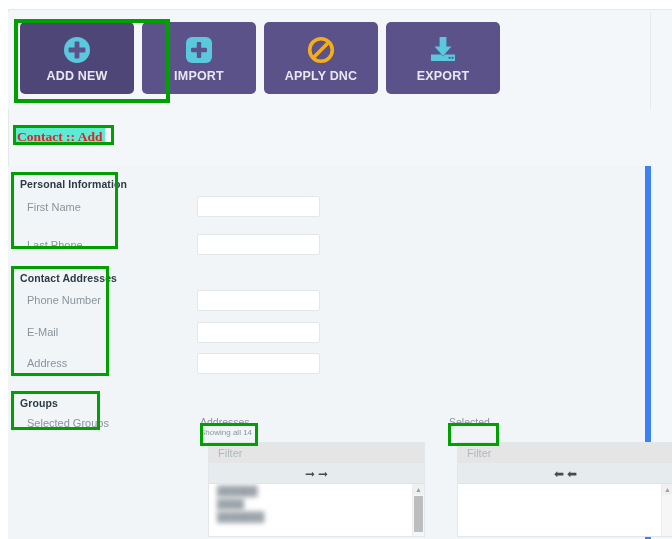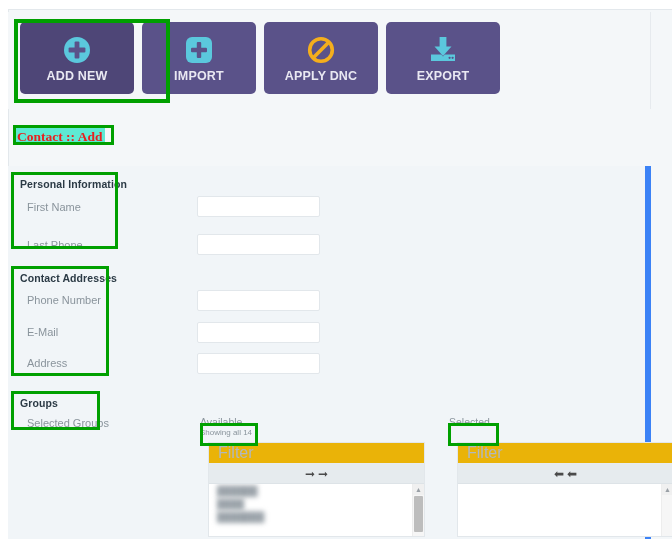--- a/index.html
+++ b/index.html
@@ -180,24 +180,24 @@
     border: 1px solid #e2e7eb;
     box-sizing: border-box;
   }
   .pl-filter {
     width: 100%;
     height: 21px;
     border: none;
     border-bottom: 1px solid #e8ecef;
     box-sizing: border-box;
     font-family: "Liberation Sans", sans-serif;
-    font-size: 16px;
+    font-size: 11px;
     color: #48535c;
     padding: 8px 9px;
-    background: #eab308;
+    background: #e5e5e5;
     outline: none;
     display: block;
   }
   .pl-filter::placeholder { color: #b0b8bf; }
   .pl-move {
     height: 20px;
     background: #e6ebee;
     border-bottom: 1px solid #dde3e7;
     display: flex;
     align-items: center;
@@ -334,21 +334,21 @@
     <input class="txt-input" style="left: 189px; top: 124px; width: 123px;" value="">
     <div class="field-label" style="left:19px; top:160px;">E-Mail</div>
     <input class="txt-input" style="left: 189px; top: 156px; width: 123px;" value="">
     <div class="field-label" style="left:19px; top:191px;">Address</div>
     <input class="txt-input" style="left: 189px; top: 187px; width: 123px;" value="">
 
     <div class="section-title" style="left:12px; top:231px;">Groups</div>
     <div class="field-label" style="left:19px; top:251px;">Selected Groups</div>
 
     <div class="picklist" style="left:192px; top:250px; width:217px;">
-      <div class="pl-title">Available</div>
+      <div class="pl-title">Addresses</div>
       <div class="pl-sub">Showing all 14</div>
       <div class="pl-box" style="left:8px; top:26px;">
         <input class="pl-filter" placeholder="Filter" style="">
         <div class="pl-move">
           <span class="arw">➞</span>
           <span class="arw">➞</span>
         </div>
         <div class="pl-list">
           <div class="pl-item">██████</div>
           <div class="pl-item">████</div>

